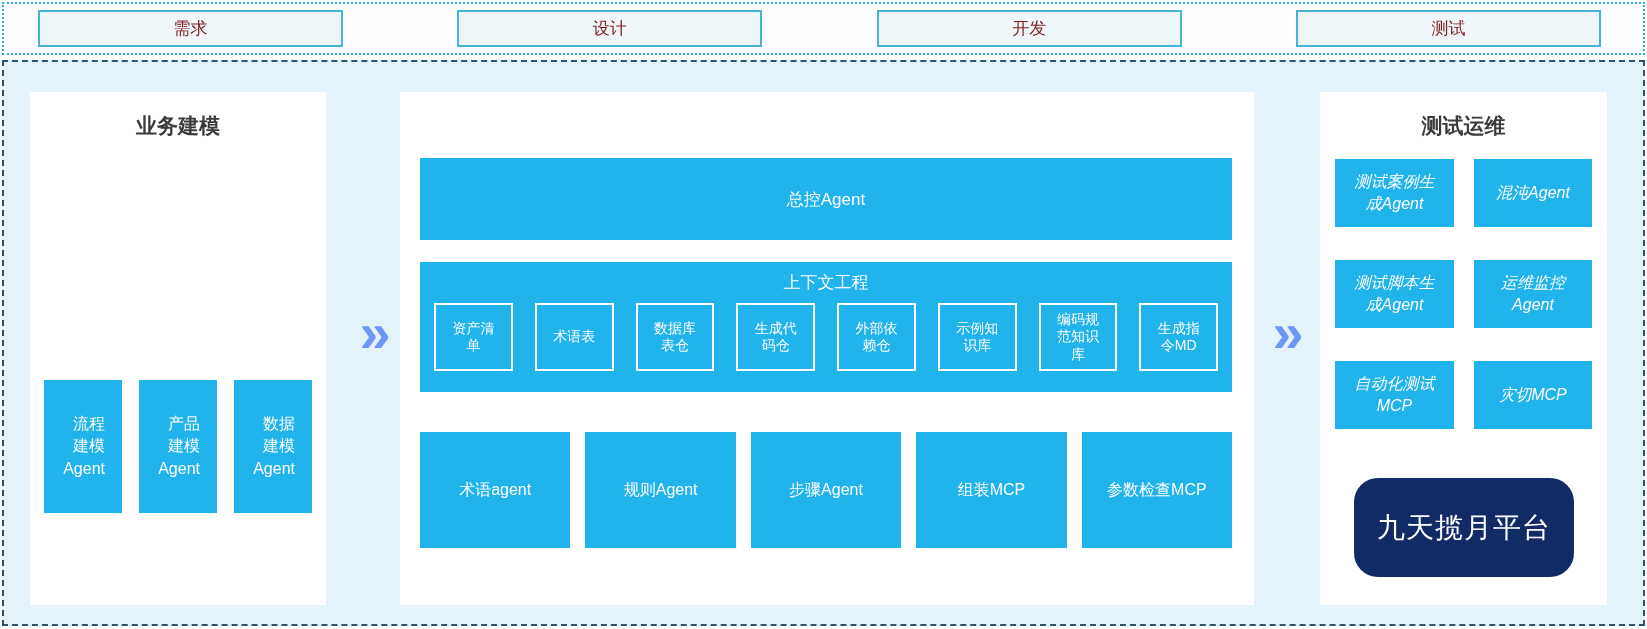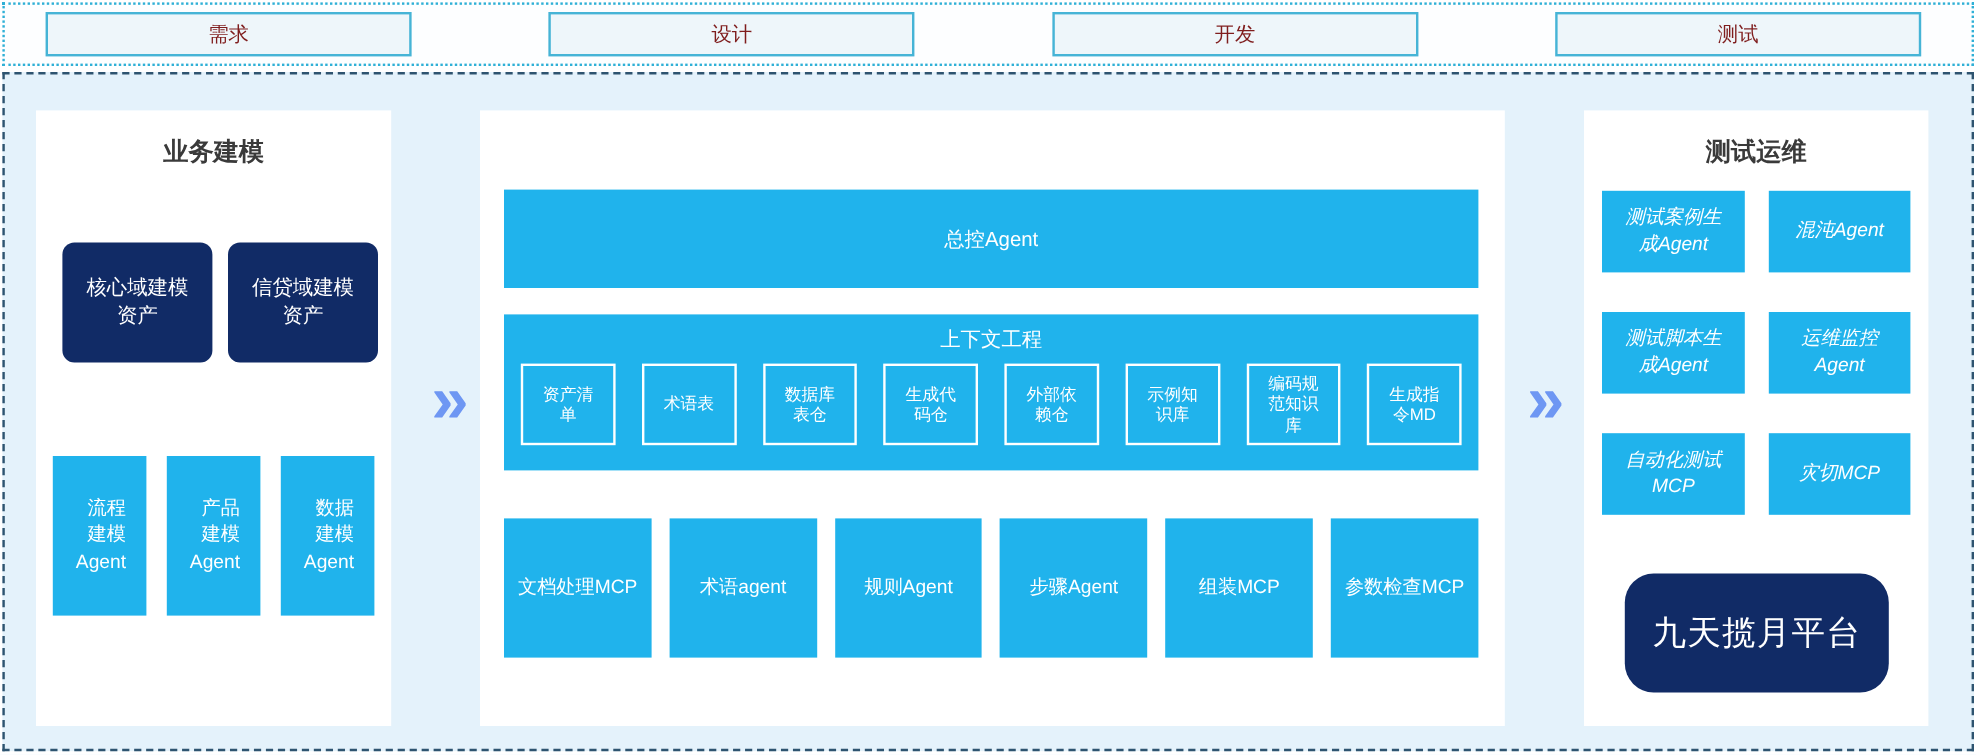--- a/index.html
+++ b/index.html
@@ -106,24 +106,20 @@
   <div class="phase-box">需求</div>
   <div class="phase-box">设计</div>
   <div class="phase-box">开发</div>
   <div class="phase-box">测试</div>
 </div>
 
 <div class="main">
 
   <div class="panel panel-left">
     <h2 class="panel-title">业务建模</h2>
-    <div class="asset-row">
-      <div class="asset-box navy">核心域建模资产</div>
-      <div class="asset-box navy">信贷域建模资产</div>
-    </div>
     <div class="agent-row">
       <div class="agent-box cyan">流程建模Agent</div>
       <div class="agent-box cyan">产品建模Agent</div>
       <div class="agent-box cyan">数据建模Agent</div>
     </div>
   </div>
 
   <div class="panel panel-middle">
     <div class="master-bar cyan">总控Agent</div>
     <div class="context-box cyan">
@@ -133,21 +129,20 @@
         <div class="context-item">术语表</div>
         <div class="context-item">数据库表仓</div>
         <div class="context-item">生成代码仓</div>
         <div class="context-item">外部依赖仓</div>
         <div class="context-item">示例知识库</div>
         <div class="context-item">编码规范知识库</div>
         <div class="context-item">生成指令MD</div>
       </div>
     </div>
     <div class="tool-row">
-      <div class="tool-box cyan">文档处理MCP</div>
       <div class="tool-box cyan">术语agent</div>
       <div class="tool-box cyan">规则Agent</div>
       <div class="tool-box cyan">步骤Agent</div>
       <div class="tool-box cyan">组装MCP</div>
       <div class="tool-box cyan">参数检查MCP</div>
     </div>
   </div>
 
   <div class="panel panel-right">
     <h2 class="panel-title">测试运维</h2>

